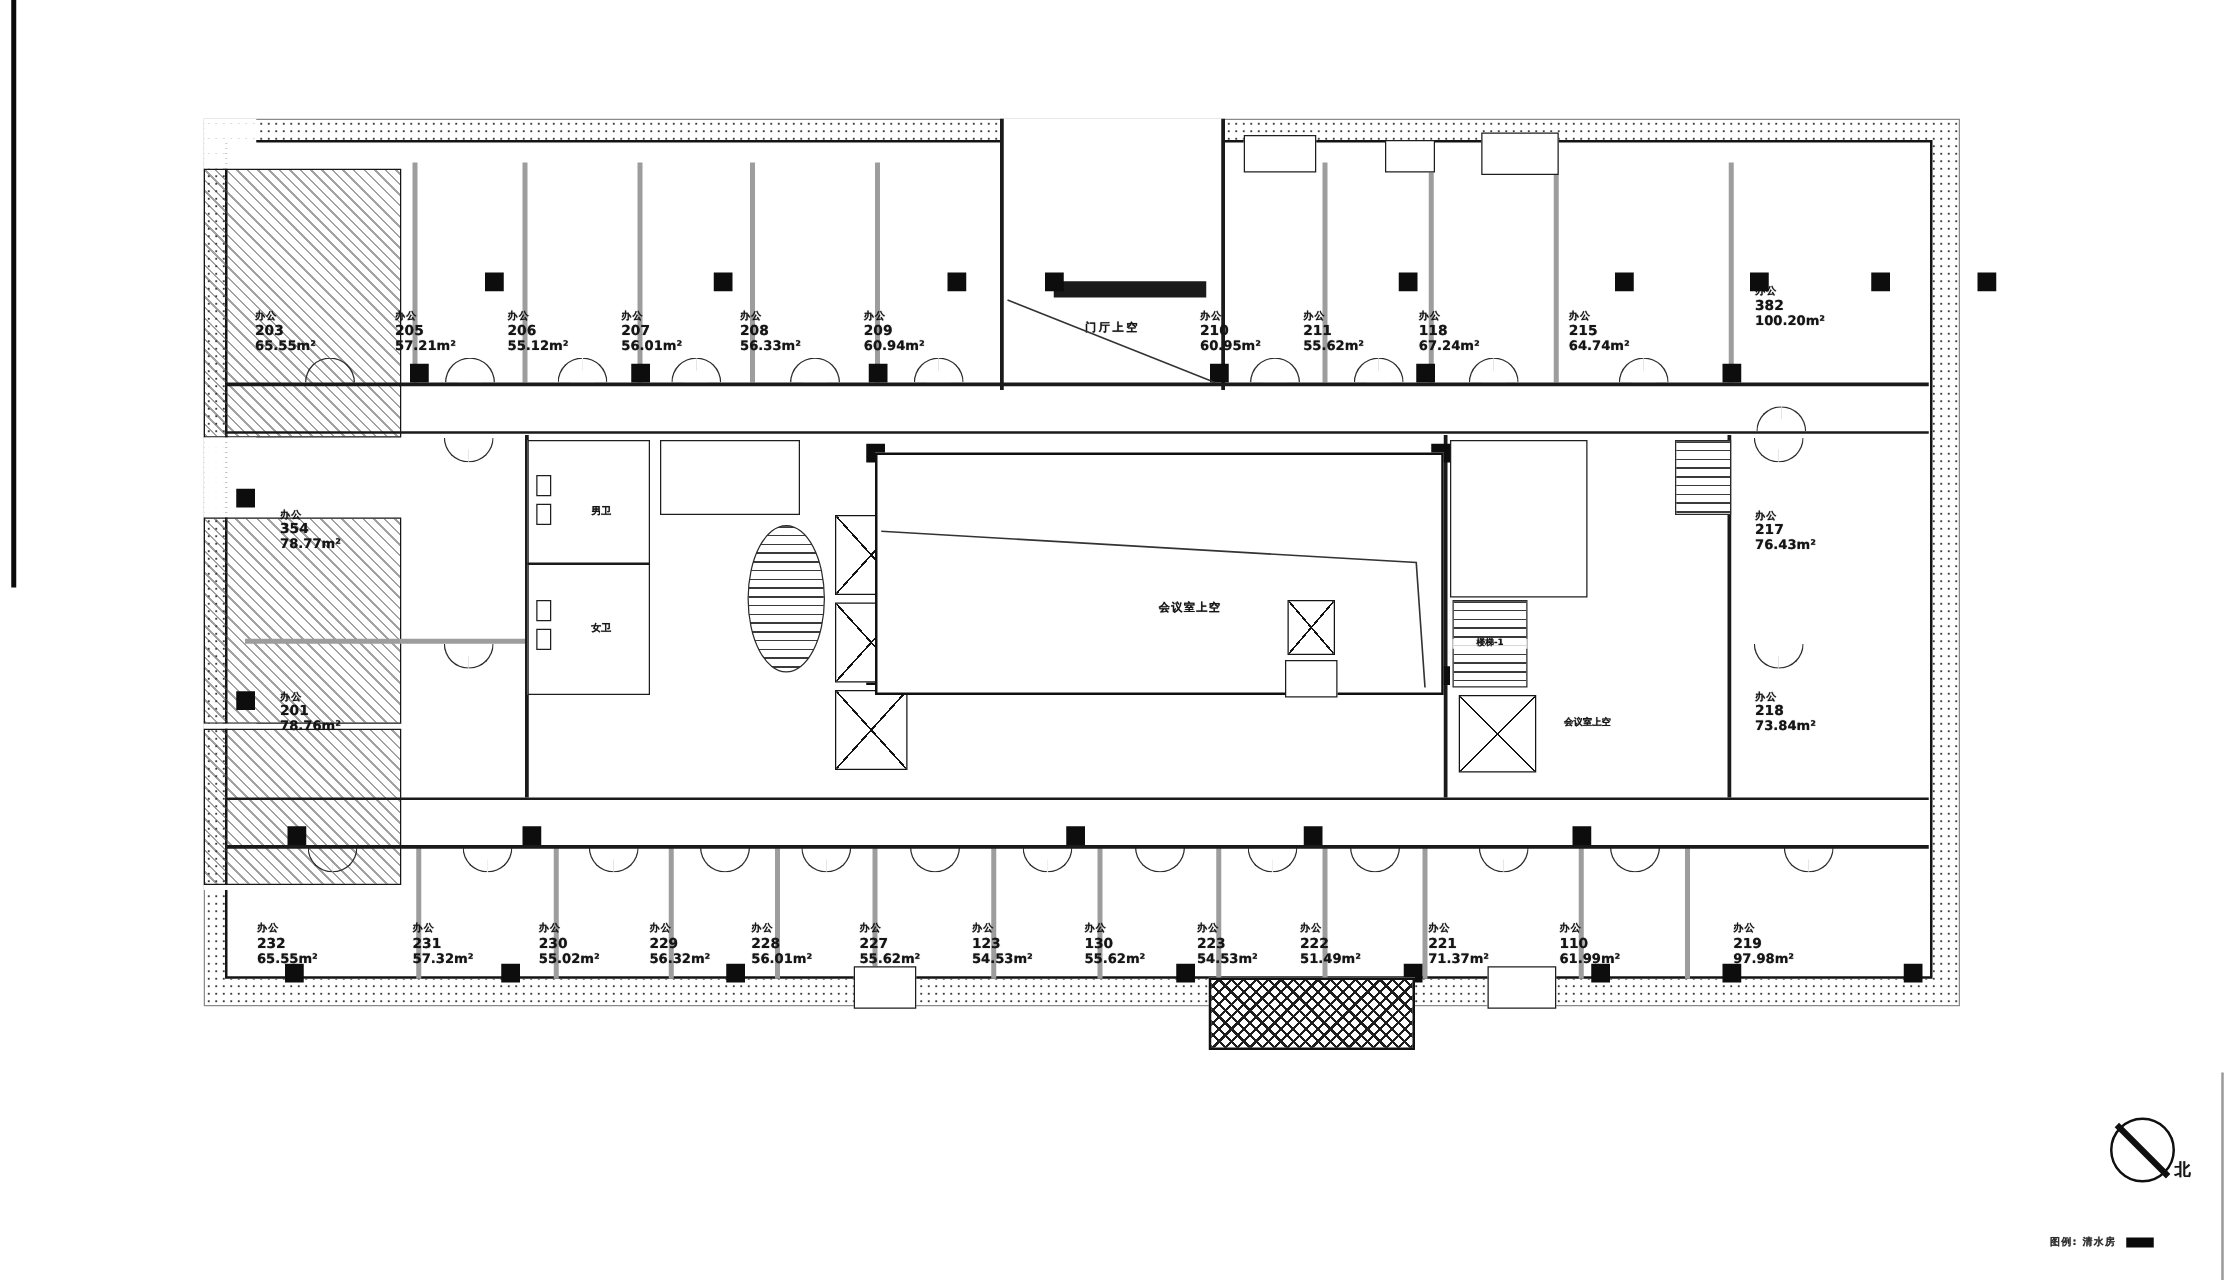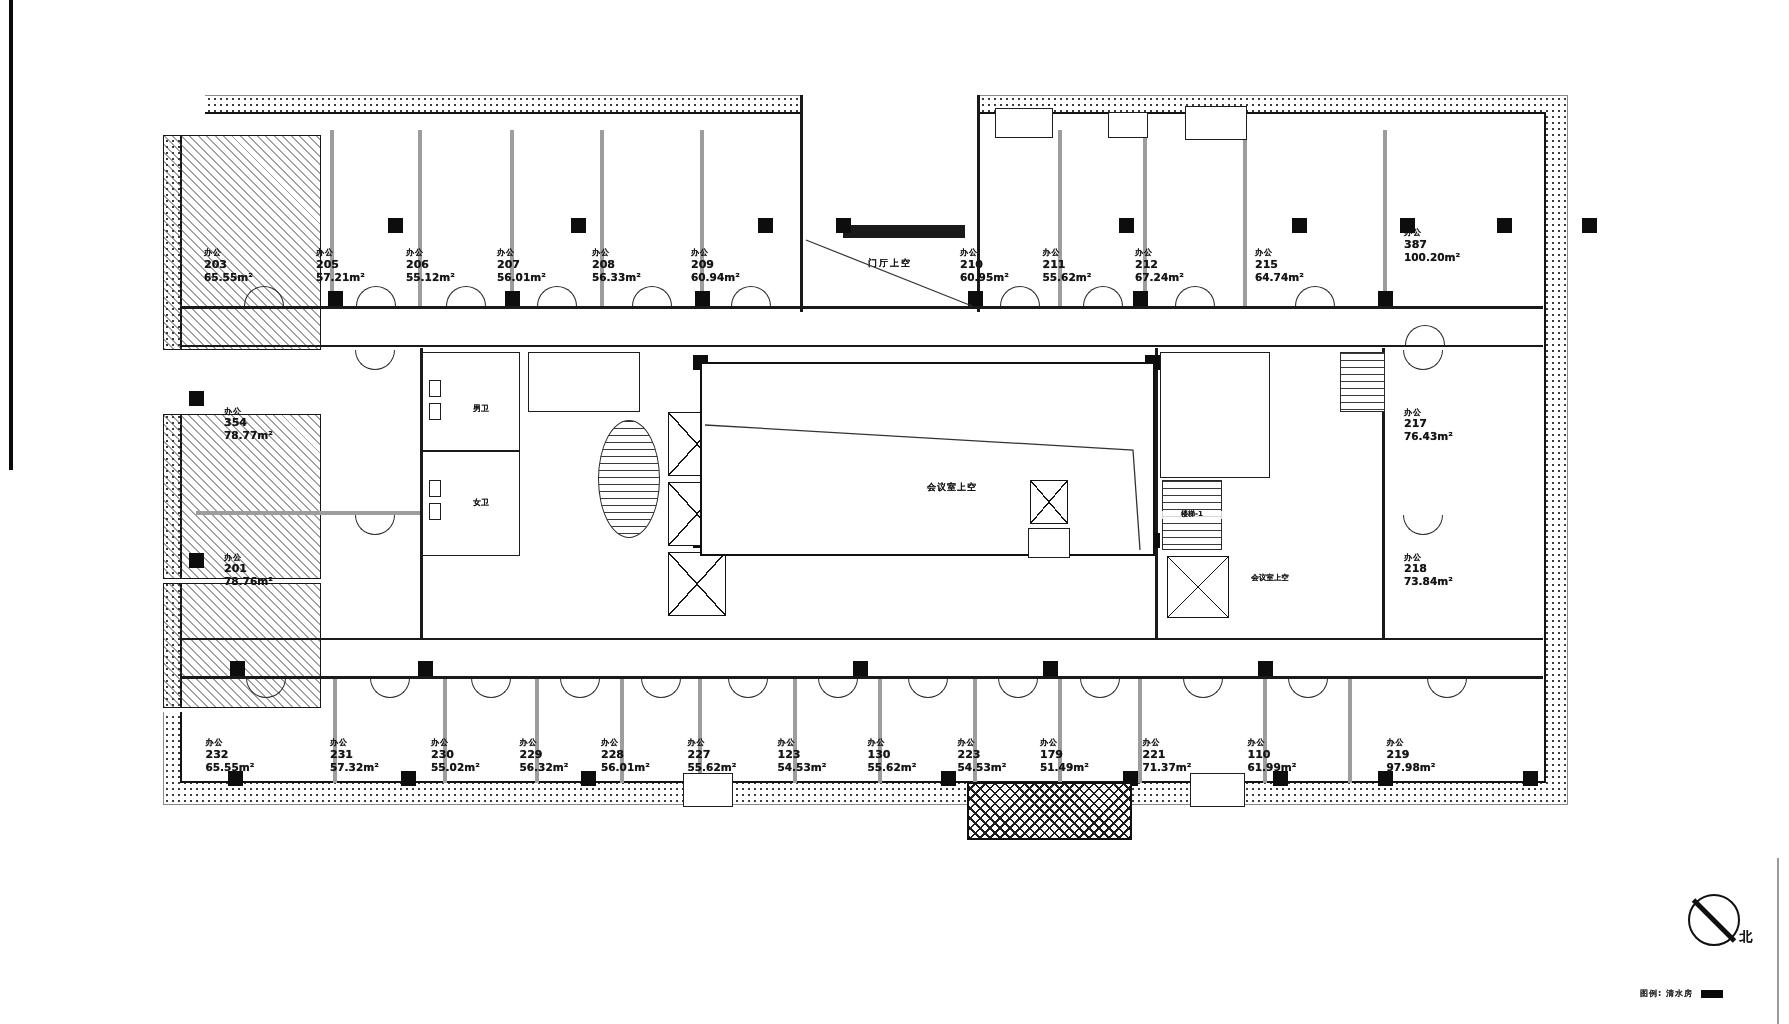--- a/index.html
+++ b/index.html
@@ -142,41 +142,41 @@
           <span class="n">211</span>
           <span class="a">55.62m²</span>
         </div>
         <div class="part" style="left: 980px; top: 35px; width: 4px; height: 176px;"></div>
         <div style="left: 918.5px; top: 212px; width: 42px; height: 4px; background: rgb(255, 255, 255);"></div>
         <div class="d au-l" style="left: 919.5px; top: 191px;"></div>
         <div class="d au-r" style="left: 939.5px; top: 191px;"></div>
         <div class="room" style="left: 982px; top: 35px; width: 100px; height: 176px;"></div>
         <div class="rlabel" style="left: 972px; top: 153px; width: 120px;">
           <span class="u">办公</span>
-          <span class="n">212</span>
+          <span class="n">118</span>
           <span class="a">67.24m²</span>
         </div>
         <div class="part" style="left: 1080px; top: 35px; width: 4px; height: 176px;"></div>
         <div style="left: 1011px; top: 212px; width: 42px; height: 4px; background: rgb(255, 255, 255);"></div>
         <div class="d au-l" style="left: 1012px; top: 191px;"></div>
         <div class="d au-r" style="left: 1032px; top: 191px;"></div>
         <div class="room" style="left: 1082px; top: 35px; width: 140px; height: 176px;"></div>
         <div class="rlabel" style="left: 1092px; top: 153px; width: 120px;">
           <span class="u">办公</span>
           <span class="n">215</span>
           <span class="a">64.74m²</span>
         </div>
         <div class="part" style="left: 1220px; top: 35px; width: 4px; height: 176px;"></div>
         <div style="left: 1131px; top: 212px; width: 42px; height: 4px; background: rgb(255, 255, 255);"></div>
         <div class="d au-l" style="left: 1132px; top: 191px;"></div>
         <div class="d au-r" style="left: 1152px; top: 191px;"></div>
         <div class="hatch" style="left: 1222px; top: 35px; width: 158px; height: 215px;"></div>
         <div class="rlabel" style="left: 1241px; top: 133px; width: 120px;">
           <span class="u">办公</span>
-          <span class="n">387</span>
+          <span class="n">382</span>
           <span class="a">100.20m²</span>
         </div>
         <div style="left: 1241px; top: 251px; width: 42px; height: 4px; background: rgb(255, 255, 255);"></div>
         <div class="d au-l" style="left: 1242px; top: 230px;"></div>
         <div class="d au-r" style="left: 1262px; top: 230px;"></div>
         <div class="room" style="left: 33px; top: 583px; width: 139px; height: 105px;"></div>
         <div class="rlabel" style="left: 42.5px; top: 643px; width: 120px;">
           <span class="u">办公</span>
           <span class="n">232</span>
           <span class="a">65.55m²</span>
@@ -261,21 +261,21 @@
           <span class="n">223</span>
           <span class="a">54.53m²</span>
         </div>
         <div class="part" style="left: 895px; top: 583px; width: 4px; height: 105px;"></div>
         <div style="left: 833.5px; top: 580px; width: 42px; height: 4px; background: rgb(255, 255, 255);"></div>
         <div class="d ad-l" style="left: 834.5px; top: 583px;"></div>
         <div class="d ad-r" style="left: 854.5px; top: 583px;"></div>
         <div class="room" style="left: 897px; top: 583px; width: 80px; height: 105px;"></div>
         <div class="rlabel" style="left: 877px; top: 643px; width: 120px;">
           <span class="u">办公</span>
-          <span class="n">179</span>
+          <span class="n">222</span>
           <span class="a">51.49m²</span>
         </div>
         <div class="part" style="left: 975px; top: 583px; width: 4px; height: 105px;"></div>
         <div style="left: 916px; top: 580px; width: 42px; height: 4px; background: rgb(255, 255, 255);"></div>
         <div class="d ad-l" style="left: 917px; top: 583px;"></div>
         <div class="d ad-r" style="left: 937px; top: 583px;"></div>
         <div class="room" style="left: 977px; top: 583px; width: 125px; height: 105px;"></div>
         <div class="rlabel" style="left: 979.5px; top: 643px; width: 120px;">
           <span class="u">办公</span>
           <span class="n">221</span>

